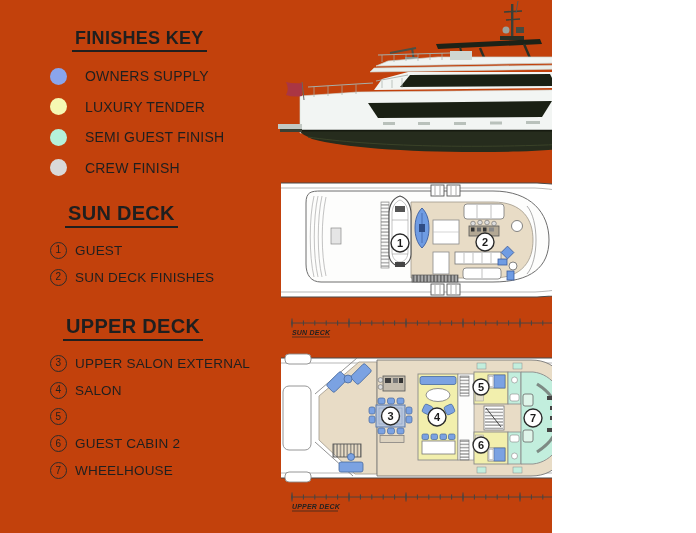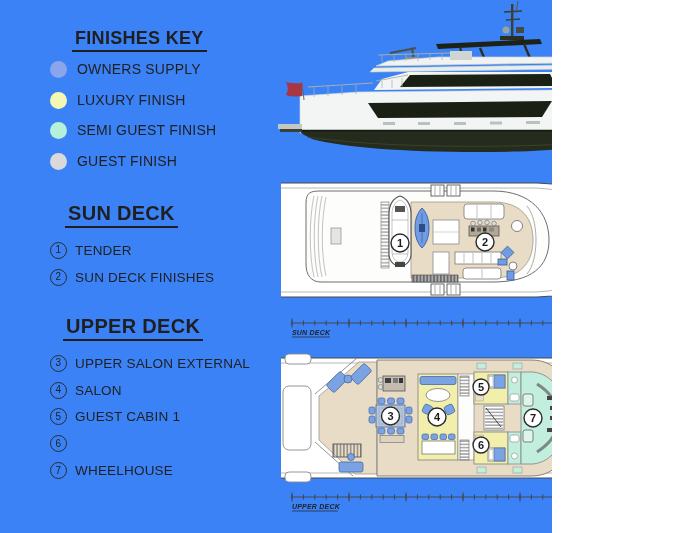--- a/index.html
+++ b/index.html
@@ -1,24 +1,24 @@
 <!DOCTYPE html>
 <html><head>
 <meta charset="utf-8">
 <style>
   html,body{margin:0;padding:0;background:#fff;}
-  .canvas{position:relative;width:552px;height:533px;background:#3b82f6;overflow:hidden;
+  .canvas{position:relative;width:552px;height:533px;background:#c2410c;overflow:hidden;
           font-family:"Liberation Sans",sans-serif;color:#1f1f1f;}
   .sec{position:absolute;}
   .sec h2{margin:0;font-weight:700;display:inline-block;border-bottom:2px solid #1f1f1f;
           padding:0 3px 1px;letter-spacing:.3px;white-space:nowrap;}
   .finishes{top:28px;left:44px;width:230px;}
   .finishes h2{margin-left:28px;font-size:18px;}
   .legend{list-style:none;margin:9px 0 0;padding:0;}
-  .legend li{display:flex;height:30.5px;gap:10px;padding-left:6px;
+  .legend li{display:flex;align-items:center;height:30.5px;gap:18px;padding-left:6px;
              font-size:14px;letter-spacing:.2px;white-space:nowrap;}
   .legend svg{flex:0 0 auto;display:block;}
   .decksec h2{font-size:20px;}
   .sun-sec{top:202px;left:44px;width:230px;}
   .sun-sec h2{margin-left:21px;}
   .upper-sec{top:315px;left:44px;width:240px;}
   .upper-sec h2{margin-left:19px;}
   .items{list-style:none;margin:9px 0 0;padding:0;}
   .items li{display:flex;align-items:center;gap:8px;height:26.8px;font-size:13.5px;
             padding-left:6px;letter-spacing:.2px;white-space:nowrap;}
@@ -46,43 +46,43 @@
       <li>
         <svg width="17" height="17">
           <circle cx="8.5" cy="8.5" r="8.5" fill="#8aa5ec"></circle>
           </svg>
         <span>OWNERS SUPPLY</span>
       </li>
       <li>
         <svg width="17" height="17">
           <circle cx="8.5" cy="8.5" r="8.5" fill="#f5f8b3"></circle>
           </svg>
-        <span>LUXURY FINISH</span>
+        <span>LUXURY TENDER</span>
       </li>
       <li>
         <svg width="17" height="17">
           <circle cx="8.5" cy="8.5" r="8.5" fill="#b5f1da"></circle>
           </svg>
         <span>SEMI GUEST FINISH</span>
       </li>
       <li>
         <svg width="17" height="17">
           <circle cx="8.5" cy="8.5" r="8.5" fill="#d9d9d9"></circle>
           </svg>
-        <span>GUEST FINISH</span>
+        <span>CREW FINISH</span>
       </li>
     </ul>
   </section>
 
   <section class="sec decksec sun-sec">
     <h2>SUN DECK</h2>
     <ul class="items">
       <li>
         <span class="numcircle">1</span>
-        <span>TENDER</span>
+        <span>GUEST</span>
       </li>
       <li>
         <span class="numcircle">2</span>
         <span>SUN DECK FINISHES</span>
       </li>
     </ul>
   </section>
 
   <section class="sec decksec upper-sec">
     <h2>UPPER DECK</h2>
@@ -90,24 +90,24 @@
       <li>
         <span class="numcircle">3</span>
         <span>UPPER SALON EXTERNAL</span>
       </li>
       <li>
         <span class="numcircle">4</span>
         <span>SALON</span>
       </li>
       <li>
         <span class="numcircle">5</span>
-        <span>GUEST CABIN 1</span>
       </li>
       <li>
         <span class="numcircle">6</span>
+        <span>GUEST CABIN 2</span>
       </li>
       <li>
         <span class="numcircle">7</span>
         <span>WHEELHOUSE</span>
       </li>
     </ul>
   </section>
 
   <div class="profile">
     <svg viewBox="0 0 418 172" width="418" height="172">

